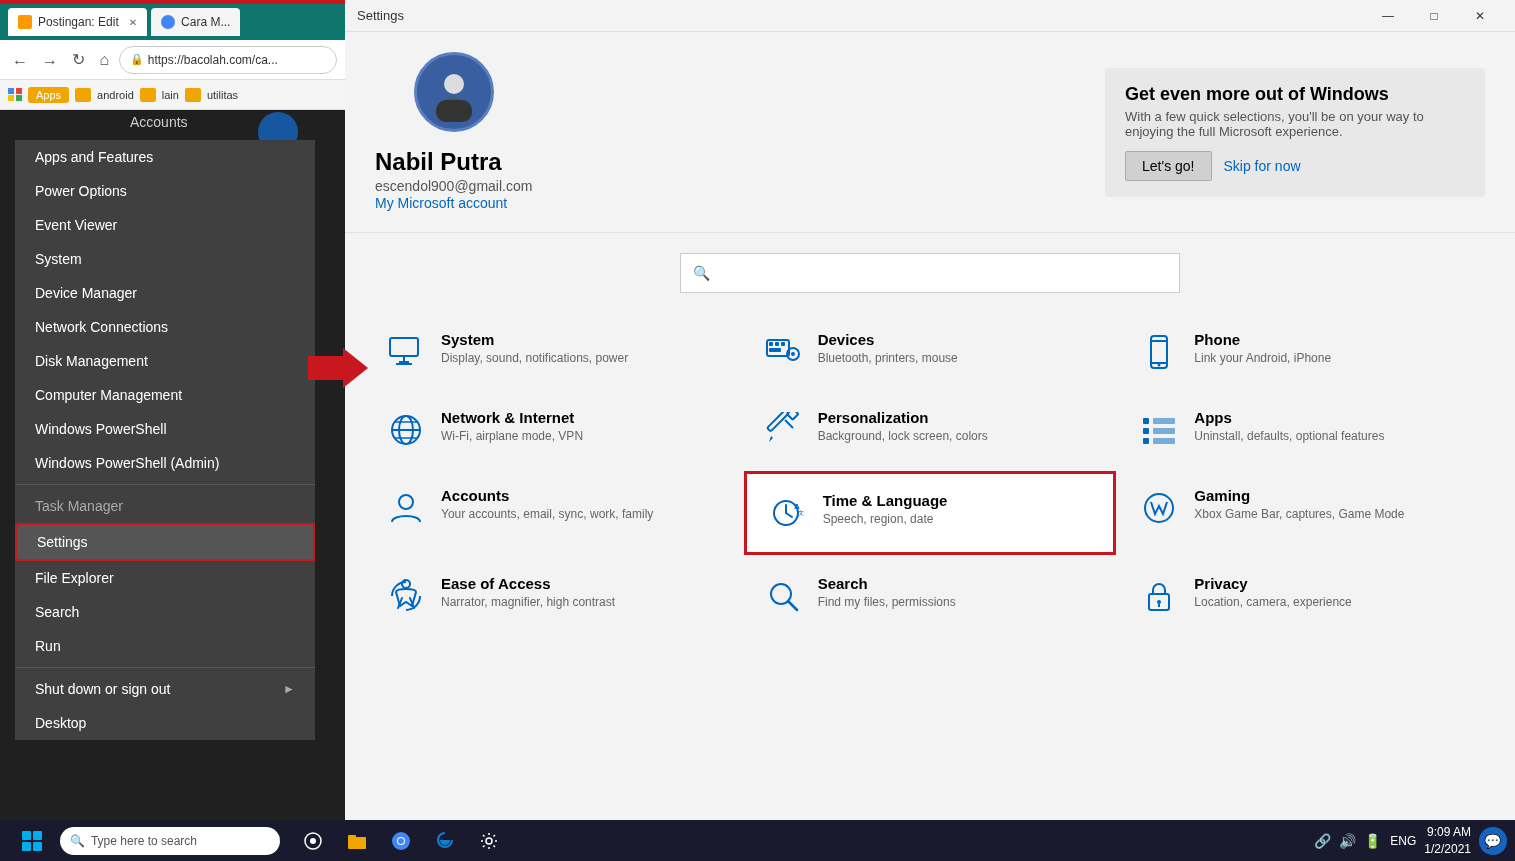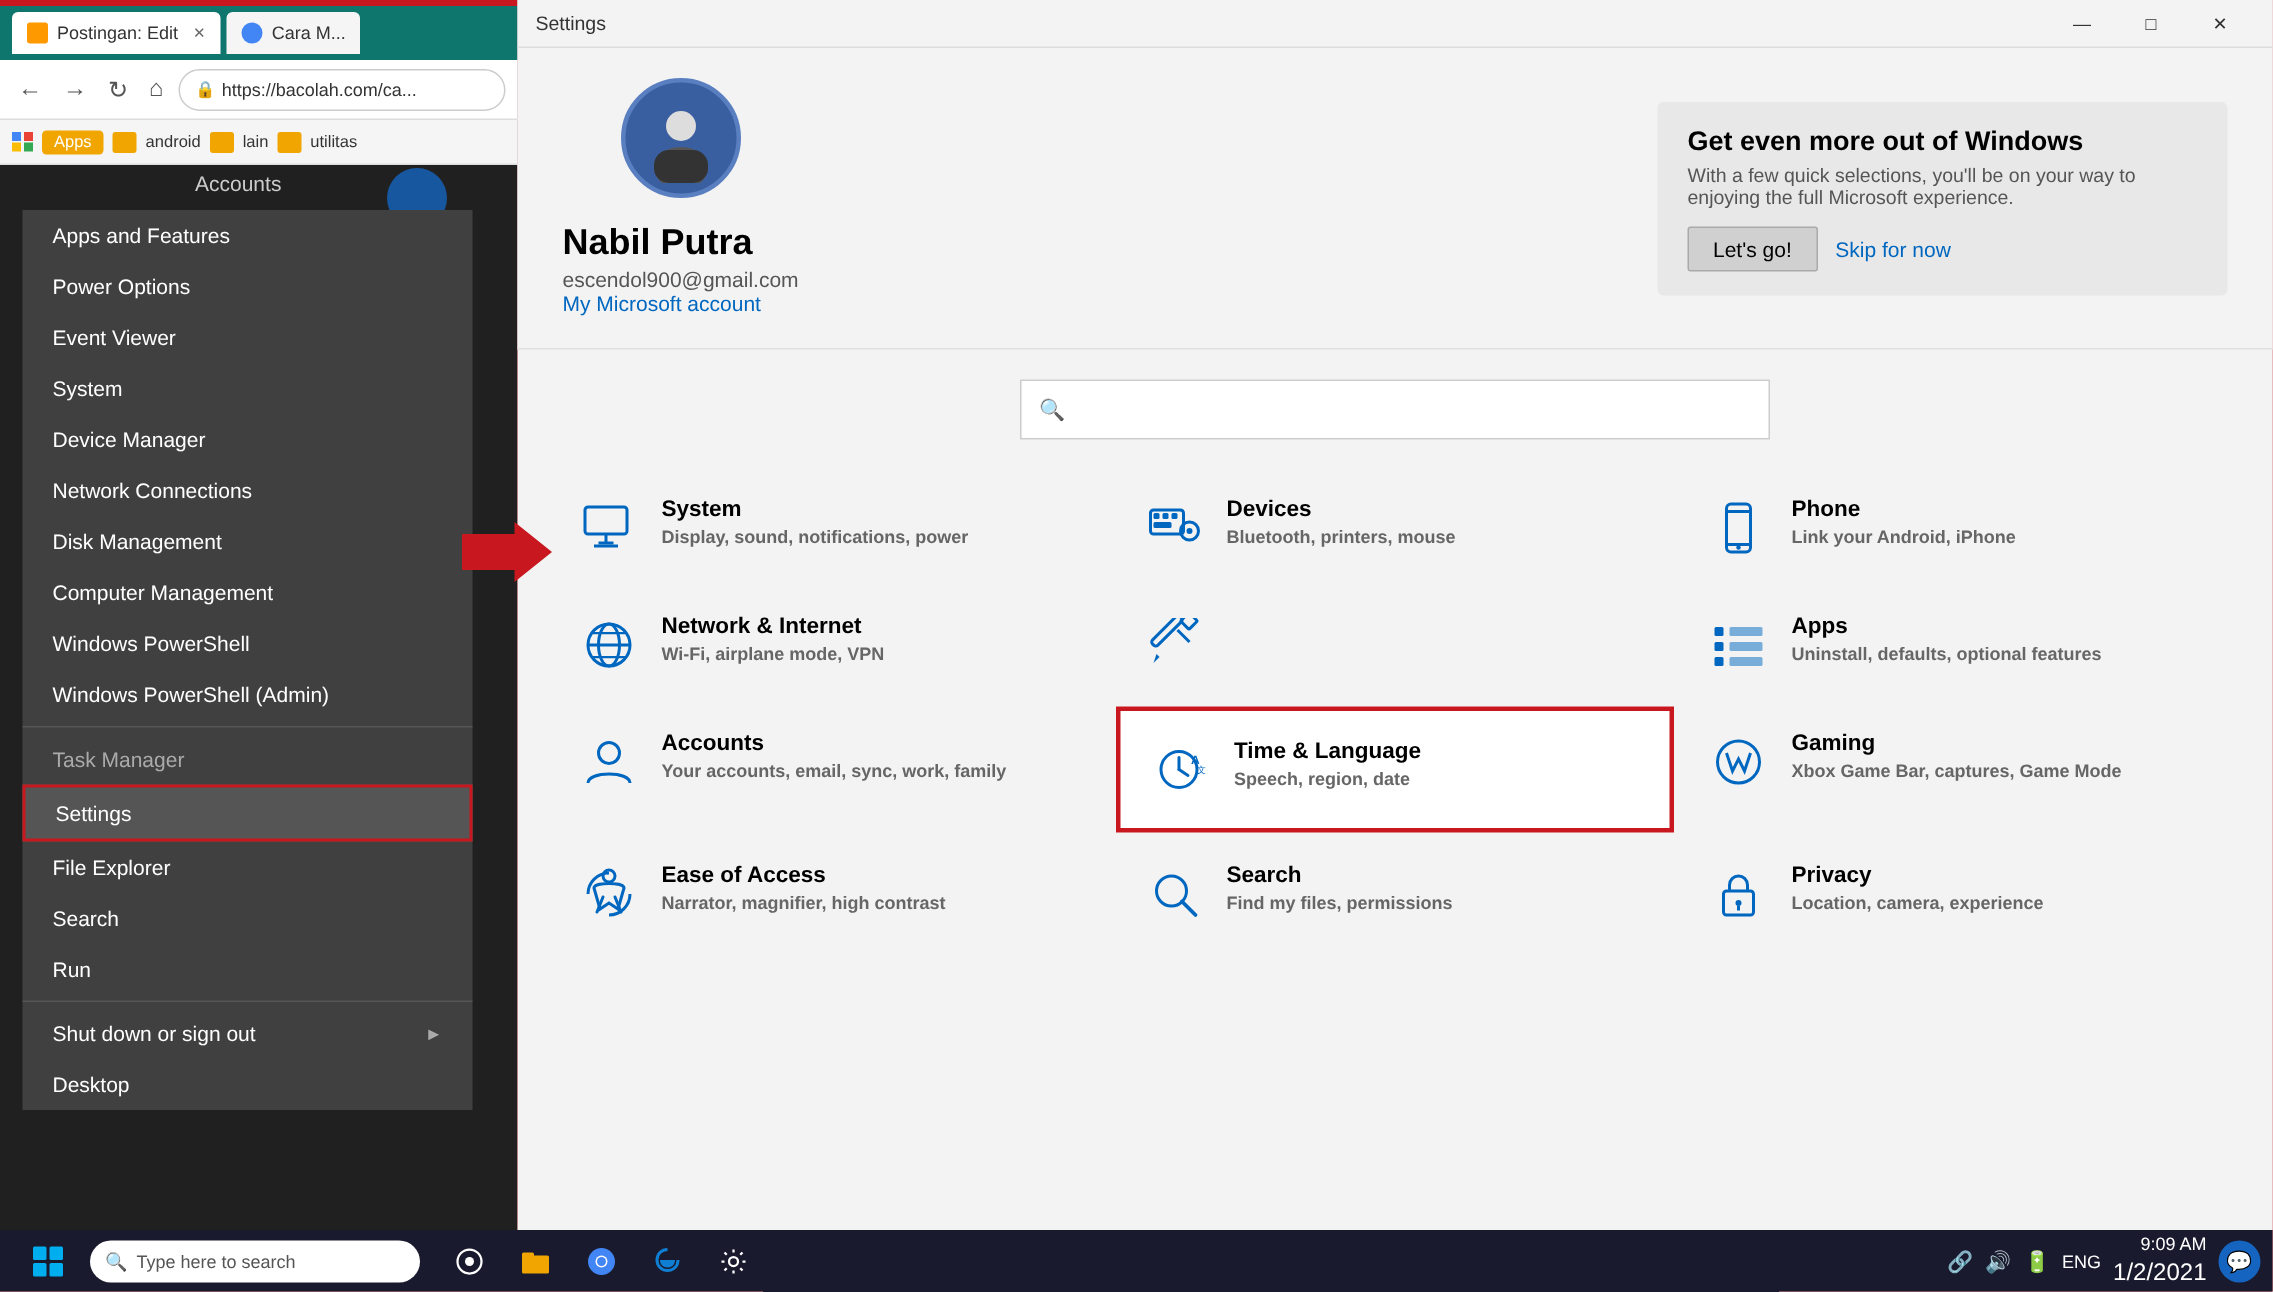--- a/index.html
+++ b/index.html
@@ -53,21 +53,21 @@
     .search-box { width: 500px; height: 40px; border: 1px solid #ccc; background: #fff; display: flex; align-items: center; padding: 0 12px; gap: 8px; }
     .search-box input { flex: 1; border: none; outline: none; font-size: 14px; color: #555; background: transparent; }
     .search-icon { color: #555; font-size: 14px; }
 
     
     .settings-grid { display: grid; grid-template-columns: repeat(3, 1fr); gap: 0; padding: 0 20px; }
     .settings-item { display: flex; align-items: flex-start; gap: 14px; padding: 18px 20px; cursor: pointer; }
     .settings-item-icon { width: 42px; height: 42px; flex-shrink: 0; display: flex; align-items: center; justify-content: center; }
     .settings-item-icon svg { width: 36px; height: 36px; }
     .settings-item-text h3 { font-size: 15px; font-weight: 600; color: #000; }
-    .settings-item-text p { font-size: 12px; color: #666; margin-top: 2px; line-height: 1.4; font-weight: bold; }
+    .settings-item-text p { font-size: 12px; color: #666; margin-top: 2px; line-height: 1.4; }
 
     
     .taskbar { position: absolute; bottom: 0; left: 0; width: 1515px; height: 41px; background: #1a1a2e; display: flex; align-items: center; padding: 0 8px; gap: 4px; }
     .start-btn { width: 48px; height: 41px; display: flex; align-items: center; justify-content: center; cursor: pointer; }
     .start-icon { width: 20px; height: 20px; display: grid; grid-template-columns: 1fr 1fr; gap: 2px; }
     .start-tile { background: #00adef; border-radius: 1px; }
     .search-taskbar { flex: 0 0 220px; height: 28px; background: #fff; border-radius: 14px; display: flex; align-items: center; padding: 0 10px; gap: 6px; font-size: 12px; color: #555; }
     .taskbar-icons { display: flex; gap: 2px; margin-left: 8px; }
     .taskbar-icon { width: 42px; height: 41px; display: flex; align-items: center; justify-content: center; cursor: pointer; color: white; font-size: 18px; }
     .taskbar-right { margin-left: auto; display: flex; align-items: center; gap: 8px; color: white; font-size: 12px; }
@@ -300,20 +300,24 @@
 
     <div class="settings-item">
       <div class="settings-item-icon">
         <svg viewBox="0 0 36 36" fill="none" xmlns="http://www.w3.org/2000/svg">
           <rect x="2" y="16" width="26" height="5" rx="2" transform="rotate(-45 2 16)" stroke="#0067c0" stroke-width="2" fill="none"></rect>
           <rect x="22" y="2" width="8" height="8" rx="1" transform="rotate(-45 22 2)" stroke="#0067c0" stroke-width="2" fill="none"></rect>
           <path d="M4 30 L8 26 L6 24 Z" fill="#0067c0"></path>
           <line x1="20" y1="8" x2="28" y2="16" stroke="#0067c0" stroke-width="2"></line>
         </svg>
       </div>
+      <div class="settings-item-text">
+        <h3>Personalization</h3>
+        <p>Background, lock screen, colors</p>
+      </div>
     </div>
 
     <div class="settings-item">
       <div class="settings-item-icon">
         <svg viewBox="0 0 36 36" fill="none" xmlns="http://www.w3.org/2000/svg">
           <rect x="2" y="6" width="6" height="6" rx="1" fill="#0067c0"></rect>
           <rect x="12" y="6" width="22" height="6" rx="1" fill="#0067c0" opacity="0.5"></rect>
           <rect x="2" y="16" width="6" height="6" rx="1" fill="#0067c0"></rect>
           <rect x="12" y="16" width="22" height="6" rx="1" fill="#0067c0" opacity="0.5"></rect>
           <rect x="2" y="26" width="6" height="6" rx="1" fill="#0067c0"></rect>
@@ -463,17 +467,17 @@
       </svg>
     </div>
   </div>
   <div class="taskbar-right">
     <div style="font-size:14px;color:white;cursor:pointer;">🔗</div>
     <div style="font-size:14px;color:white;cursor:pointer;">🔊</div>
     <div style="font-size:14px;color:white;cursor:pointer;">🔋</div>
     <span style="font-size:12px;">ENG</span>
     <div class="taskbar-time">
       <div style="font-size:12px;">9:09 AM</div>
-      <div style="font-size:16px;text-align:right;">1/2/2021</div>
+      <div style="font-size:12px;text-align:right;">1/2/2021</div>
     </div>
     <div style="font-size:14px;color:white;cursor:pointer;background:#1565c0;width:28px;height:28px;border-radius:50%;display:flex;align-items:center;justify-content:center;">💬</div>
   </div>
 </div>
 
 </body></html>

